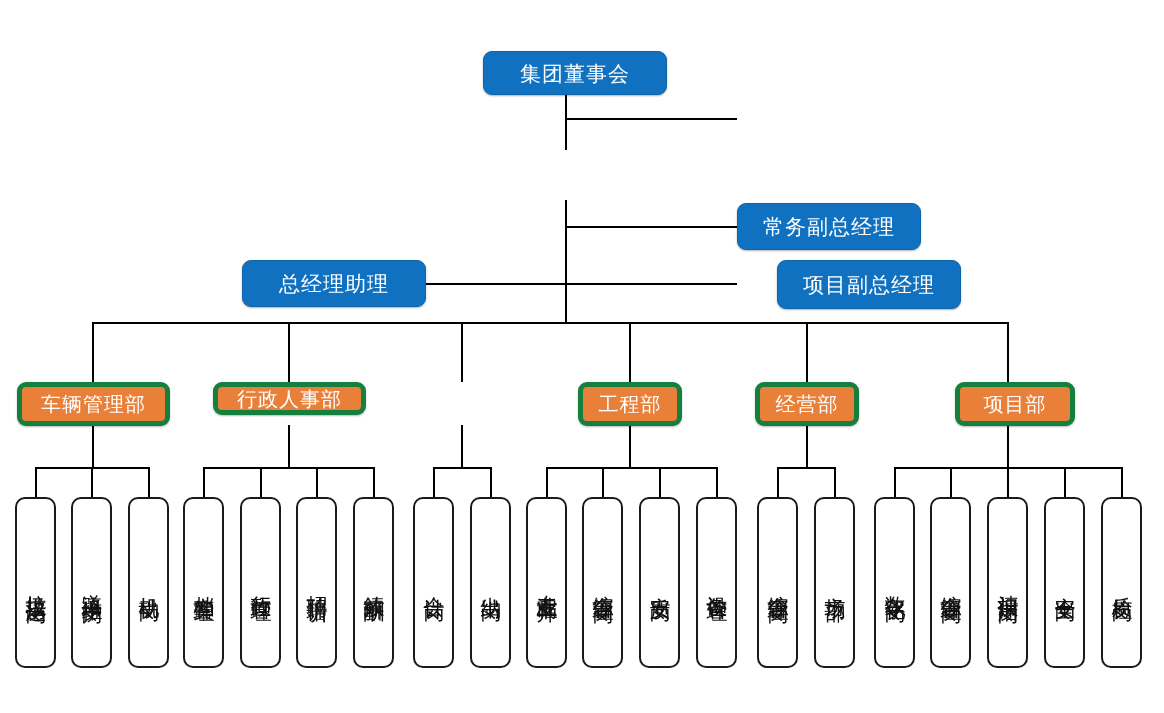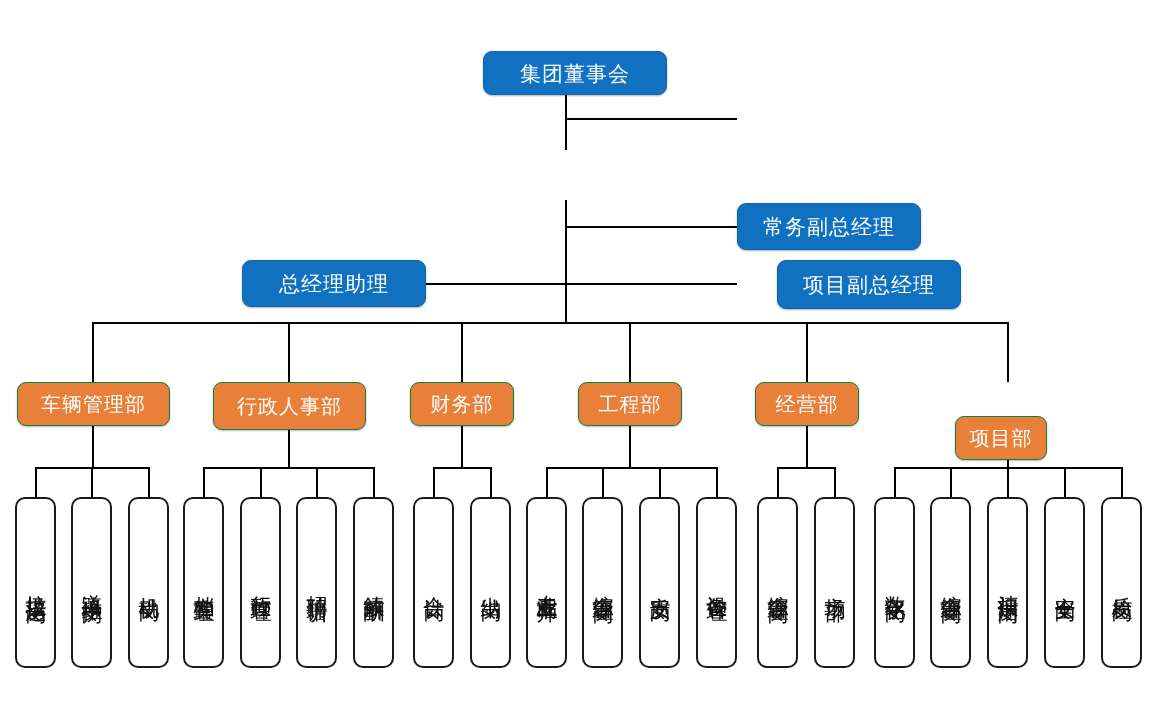--- a/index.html
+++ b/index.html
@@ -40,21 +40,21 @@
     font-weight:400;
     letter-spacing:1px;
     line-height:1;
     box-sizing:border-box;
   }
 
   
   .node-orange{
     position:absolute;
     background:#E8803A;
-    border:1px solid #15803d;
+    border:5px solid #15803d;
     border-radius:9px;
     box-shadow:0 1px 2px rgba(0,0,0,0.28);
     color:#ffffff;
     display:flex;
     align-items:center;
     justify-content:center;
     text-align:center;
     font-size:20px;
     font-weight:400;
     letter-spacing:1px;
@@ -154,29 +154,28 @@
 
 
   <div class="node-blue" style="left:737px;top:203px;width:184px;height:47px;">常务副总经理</div>
 
   <div class="node-blue" style="left:737px;top:260px;width:184px;height:49px;margin-left:40px;">项目副总经理</div>
 
   <div class="node-blue" style="left:242px;top:260px;width:184px;height:47px;">总经理助理</div>
 
   <div class="node-orange" style="left:17px;top:382px;width:153px;height:44px;">车辆管理部</div>
 
-  <div class="node-orange" style="left:213px;top:382px;width:153px;height:48px;">行政人事部</div>
-
-  <div class="node-orange" style="left:410px;top:382px;width:104px;height:44px;">财务部</div>
+  <div class="node-orange" style="left:213px;top:382px;width:153px;height:33px;">行政人事部</div>
+
 
   <div class="node-orange" style="left:578px;top:382px;width:104px;height:44px;">工程部</div>
 
   <div class="node-orange" style="left:755px;top:382px;width:104px;height:44px;">经营部</div>
 
-  <div class="node-orange" style="left:955px;top:382px;width:92px;height:44px;margin-top:34px;">项目部</div>
+  <div class="node-orange" style="left:955px;top:382px;width:120px;height:44px;">项目部</div>
 
   <div class="node-leaf" style="left:15px;top:497px;width:41px;height:171px;">
     <span class="vtxt">垃圾清运岗</span>
   </div>
   <div class="node-leaf" style="left:71px;top:497px;width:41px;height:171px;">
     <span class="vtxt">道路维护岗</span>
   </div>
   <div class="node-leaf" style="left:128px;top:497px;width:41px;height:171px;">
     <span class="vtxt">机动岗</span>
   </div>

